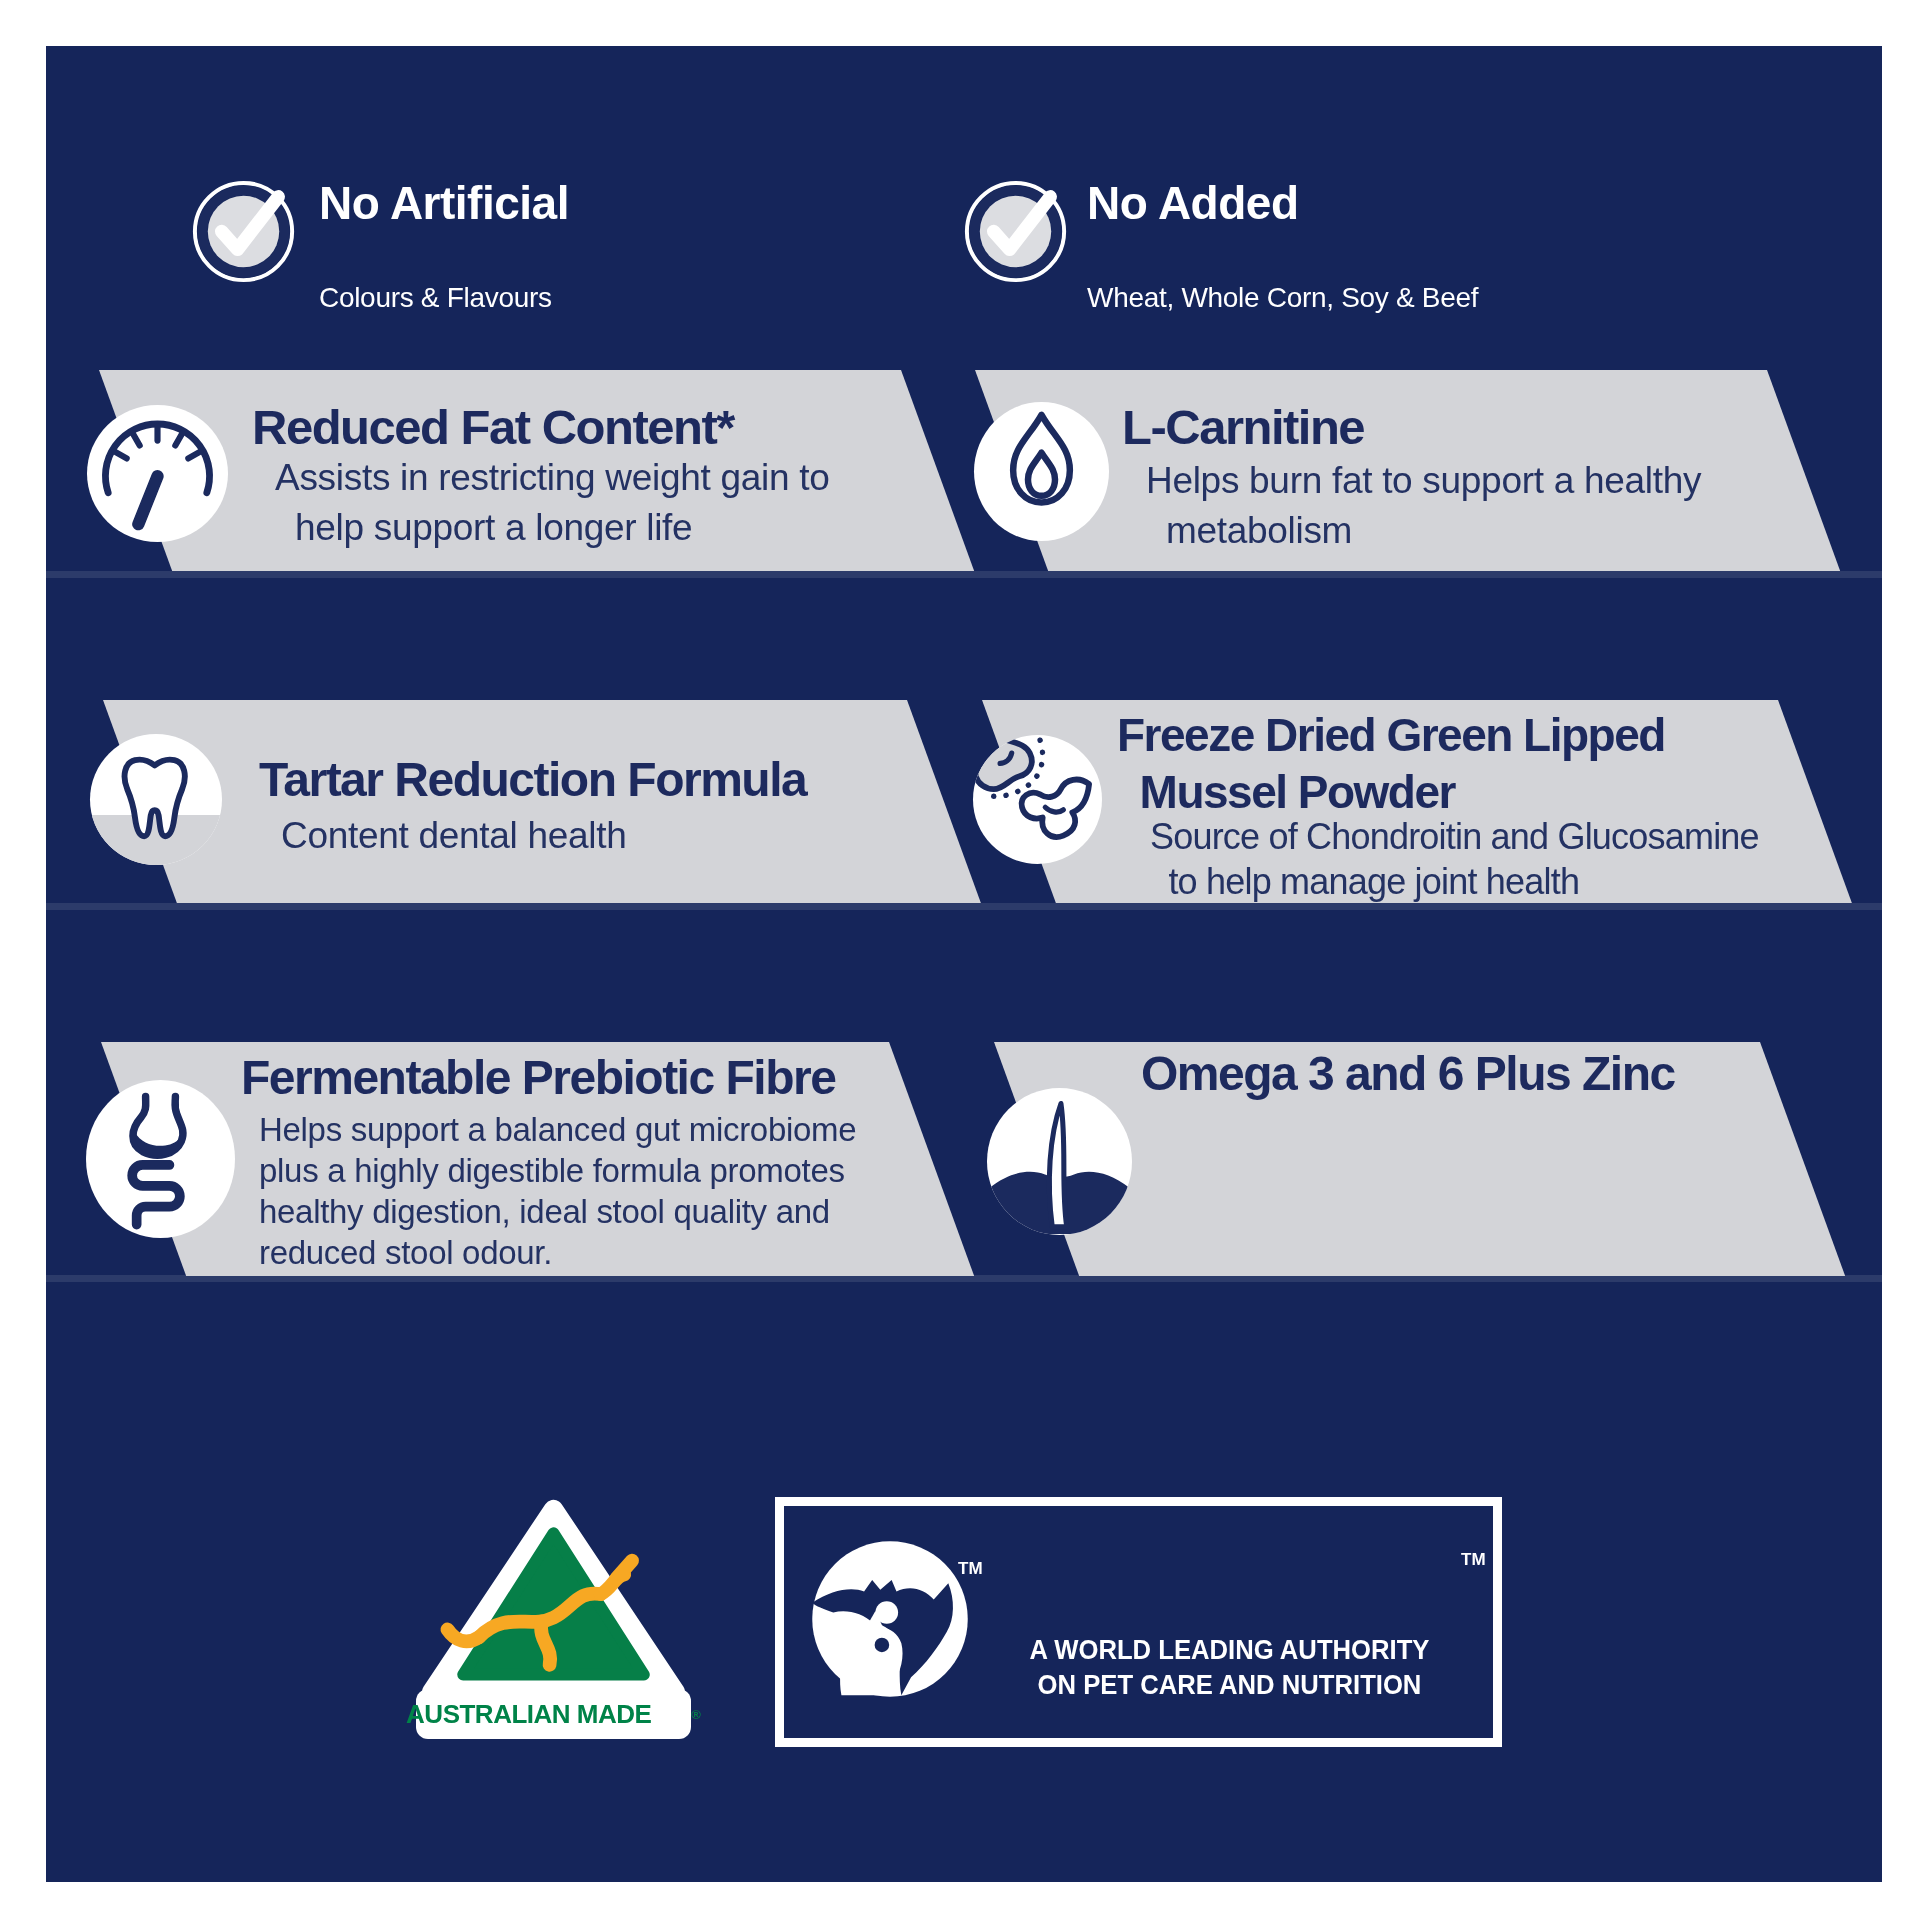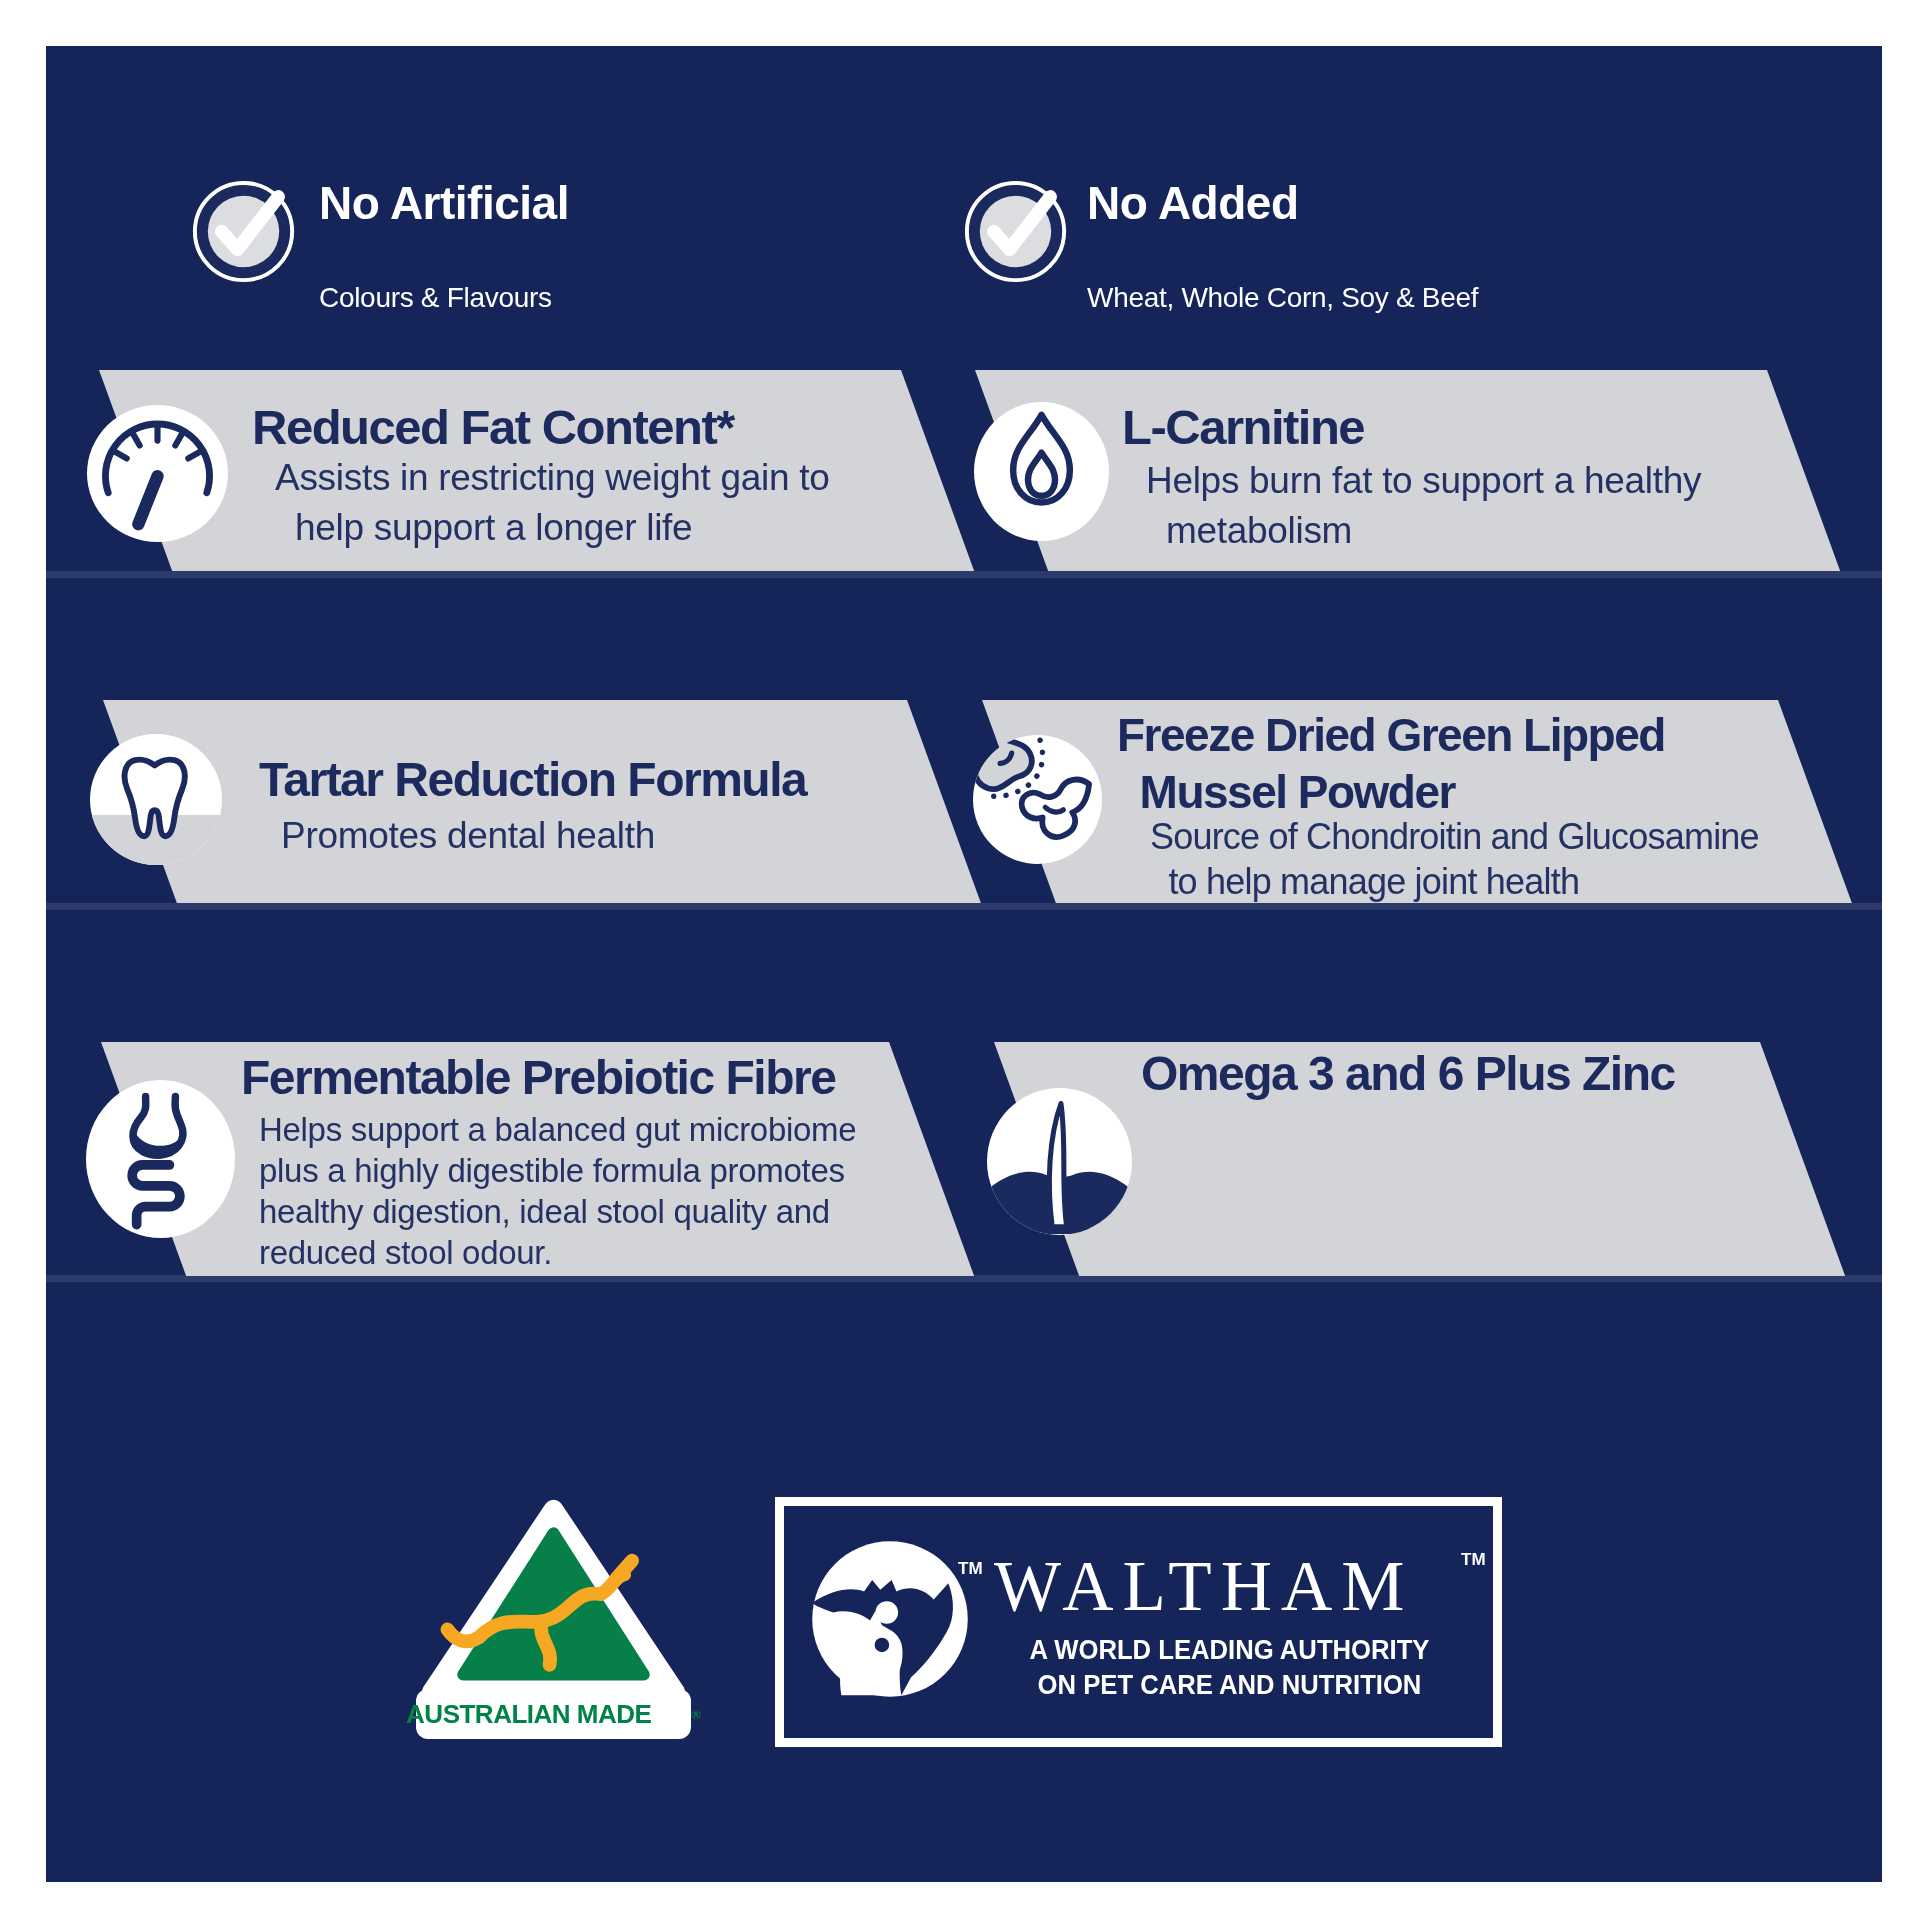--- a/index.html
+++ b/index.html
@@ -129,21 +129,21 @@
   metabolism</div>
 
   <div class="banner fb2"></div>
   <div class="icon-circle ic2">
     <div class="chord"></div>
     <svg viewBox="0 0 100 100">
       <path d="M34,20 C26,22 24,32 28,42 C31,49 33,56 34,64 C35,72 37,78 41,78 C45,78 45,68 46,62 C47,57 51,57 52,62 C53,68 53,78 57,78 C61,78 63,72 64,64 C65,56 67,49 70,42 C74,32 72,22 64,20 C58,18.5 53,21 49,24 C45,21 40,18.5 34,20 Z" fill="#ffffff" stroke="currentColor" stroke-width="4.5" stroke-linejoin="round"></path>
     </svg>
   </div>
   <div class="f-title ft2">Tartar Reduction Formula</div>
-  <div class="f-body fd2">Promotes dental health</div>
+  <div class="f-body fd2">Content dental health</div>
 
   <div class="banner fb3"></div>
   <div class="icon-circle ic3">
     <svg viewBox="0 0 100 100">
       <path d="M22,2 C30,6 40,6 44,14 C48,22 44,30 36,32 C28,34 24,42 16,42 C10,42 4,38 2,32 L2,10 Z" fill="#d3d4d8" stroke="currentColor" stroke-width="4.5" stroke-linejoin="round"></path>
       <path d="M30,14 C29,19 25,22 21,22" fill="none" stroke="currentColor" stroke-width="4" stroke-linecap="round"></path>
       <path d="M52,4 C56,16 54,30 44,38 C34,46 20,50 8,46" fill="none" stroke="currentColor" stroke-width="4.2" stroke-linecap="round" stroke-dasharray="0.1 9.5"></path>
       <path d="M90,38 C82,32 72,34 68,42 C65,48 58,50 52,46 C44,42 36,48 38,56 C40,64 48,66 54,64 C52,74 60,82 70,78 C80,74 81,66 77,60 C85,57 89,48 90,38 Z" fill="#ffffff" stroke="currentColor" stroke-width="4.5" stroke-linejoin="round"></path>
       <path d="M56,56 C60,60 66,61 70,58" fill="none" stroke="currentColor" stroke-width="4" stroke-linecap="round"></path>
     </svg>
@@ -197,19 +197,18 @@
   <div class="waltham-box">
     <svg class="w-emblem" viewBox="0 0 100 100">
       <circle cx="50" cy="50" r="48" fill="#ffffff"></circle>
       <path d="M2,40 C14,32 26,30 34,33 L39,26 L44,32 L51,26 L54,33 C62,29 71,31 77,38 L86,28 C90,38 90,50 85,58 C80,67 72,78 63,86 L57,97 C55,86 57,76 55,68 C53,58 47,53 40,53 C33,46 23,44 15,46 C9,44 4,42 2,40 Z" fill="#15255a"></path>
       <path d="M20,97 C17,79 23,63 37,57 C47,53 54,57 57,65 C59,73 57,83 51,91 L47,97 Z" fill="#ffffff"></path>
       <polygon points="33,59 41,45 47,58" fill="#ffffff"></polygon>
       <circle cx="48" cy="46" r="7" fill="#ffffff"></circle>
       <circle cx="45" cy="66" r="4.5" fill="#15255a"></circle>
     </svg>
     <span class="w-tm1">TM</span>
-    <div class="w-name">WALTHAM</div>
     <span class="w-tm2">TM</span>
     <div class="w-tagline">A WORLD LEADING AUTHORITY
 ON PET CARE AND NUTRITION</div>
   </div>
 </div>
 
 
 </body></html>

